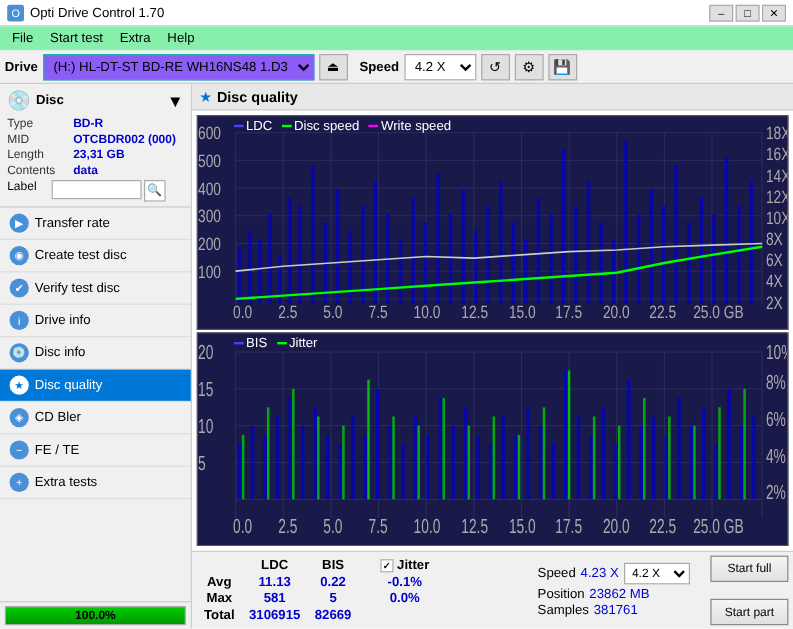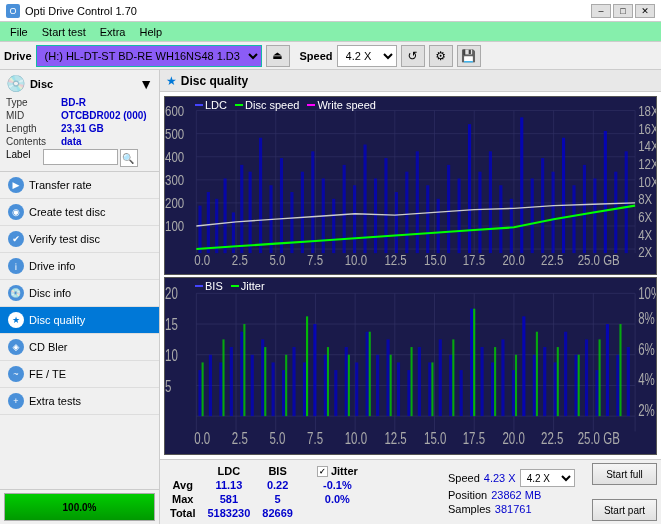--- a/index.html
+++ b/index.html
@@ -152,21 +152,21 @@
       display: flex;
       align-items: center;
       justify-content: center;
       padding: 4px;
       background: #e0e0e0;
       border-bottom: 1px solid #ccc;
       cursor: pointer;
       font-size: 11px;
     }
     .progress-bar-container {
-      height: 28px;
+      height: 16px;
       background: #fff;
       border: 1px solid #aaa;
       margin: 3px 4px;
       position: relative;
     }
     .progress-bar-fill {
       height: 100%;
       background: linear-gradient(to bottom, #00cc00, #009900);
     }
     .progress-text {
@@ -707,21 +707,21 @@
               </tr>
               <tr>
                 <td class="row-label">Max</td>
                 <td class="blue-val">581</td>
                 <td class="blue-val">5</td>
                 <td></td>
                 <td class="blue-val">0.0%</td>
               </tr>
               <tr>
                 <td class="row-label">Total</td>
-                <td class="blue-val">5183230</td>
+                <td class="blue-val">3106915</td>
                 <td class="blue-val">82669</td>
                 <td></td>
                 <td></td>
               </tr>
             </tbody>
           </table>
         </div>
 
         <div class="speed-pos-area">
           <div class="speed-pos-row">

